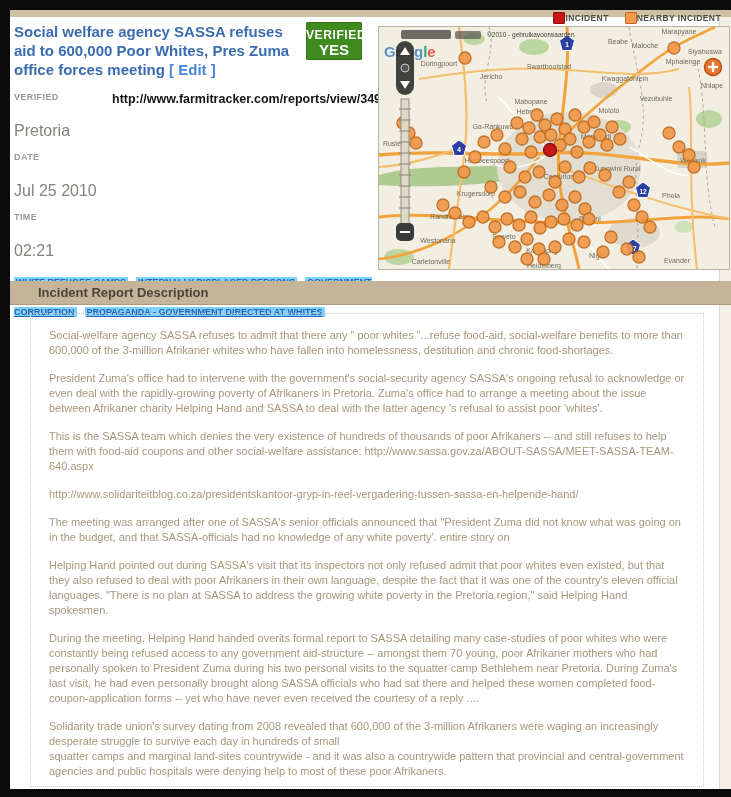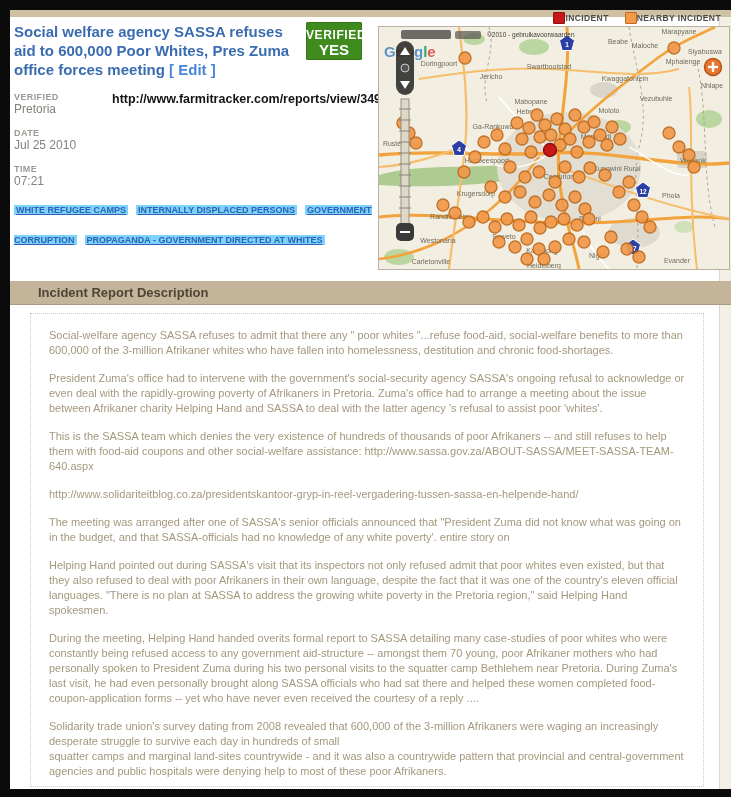--- a/index.html
+++ b/index.html
@@ -16,21 +16,21 @@
   .edit-link{color:#4a86d8;cursor:pointer;}
   .verified-badge{position:absolute;left:306px;top:22px;width:56px;height:38px;background:#3f8b1e;
         border-radius:2px;color:#fff;text-align:center;box-shadow:0 0 0 1px #35761a inset;}
   .verified-badge .v-small{font-size:12px;letter-spacing:.6px;margin-top:6px;font-weight:bold;}
   .verified-badge .v-big{font-size:15px;font-weight:bold;line-height:1.1;}
 
   .watermark{position:absolute;left:112px;top:92px;font-size:12.5px;font-weight:bold;color:#141414;}
 
   .meta{position:absolute;left:14px;top:92px;width:360px;}
   .meta-label{font-size:9px;font-weight:bold;color:#9c9a94;letter-spacing:.4px;margin-top:12px;}
-  .meta-value{font-size:12px;color:#84827b;margin-top:0;}
+  .meta-value{font-size:16px;color:#84827b;margin-top:20px;}
   .cat-list{margin-top:5px;line-height:1.85;}
   .cat{font-size:9px;font-weight:bold;color:#2e62b4;background:#7dd3fc;text-decoration:underline;
        padding:0 2px;margin-right:8px;cursor:pointer;}
 
   .legend{position:absolute;top:12px;right:10px;display:flex;gap:16px;align-items:center;
           font-size:8.5px;font-weight:bold;color:#4b4b45;letter-spacing:.4px;}
   .legend .item{display:flex;align-items:center;}
   .legend .sq{width:10px;height:10px;border-radius:1px;}
 
   .map-wrap{position:absolute;left:378px;top:26px;width:350px;height:242px;border:1px solid #b9b2a2;
@@ -65,21 +65,21 @@
   </div>
 
   <div class="watermark">http://www.farmitracker.com/reports/view/349</div>
 
   <div class="meta">
     <div class="meta-label" style="margin-top:0">VERIFIED</div>
     <div class="meta-value">Pretoria</div>
     <div class="meta-label">DATE</div>
     <div class="meta-value">Jul 25 2010</div>
     <div class="meta-label">TIME</div>
-    <div class="meta-value">07:21</div>
+    <div class="meta-value">02:21</div>
     <div class="cat-list"><a class="cat">WHITE REFUGEE CAMPS</a><a class="cat">INTERNALLY DISPLACED PERSONS</a><a class="cat">GOVERNMENT CORRUPTION</a><a class="cat">PROPAGANDA - GOVERNMENT DIRECTED AT WHITES</a></div>
   </div>
 
   <div class="legend">
     <div class="item">
       <span class="sq" id="legend-sq-incident" style="background: rgb(200, 23, 23); border: 1px solid rgb(141, 16, 16);"></span>
       <span>INCIDENT</span>
     </div>
     <div class="item">
       <span class="sq" id="legend-sq-nearby" style="background: rgb(242, 153, 74); border: 1px solid rgb(191, 106, 30);"></span>

